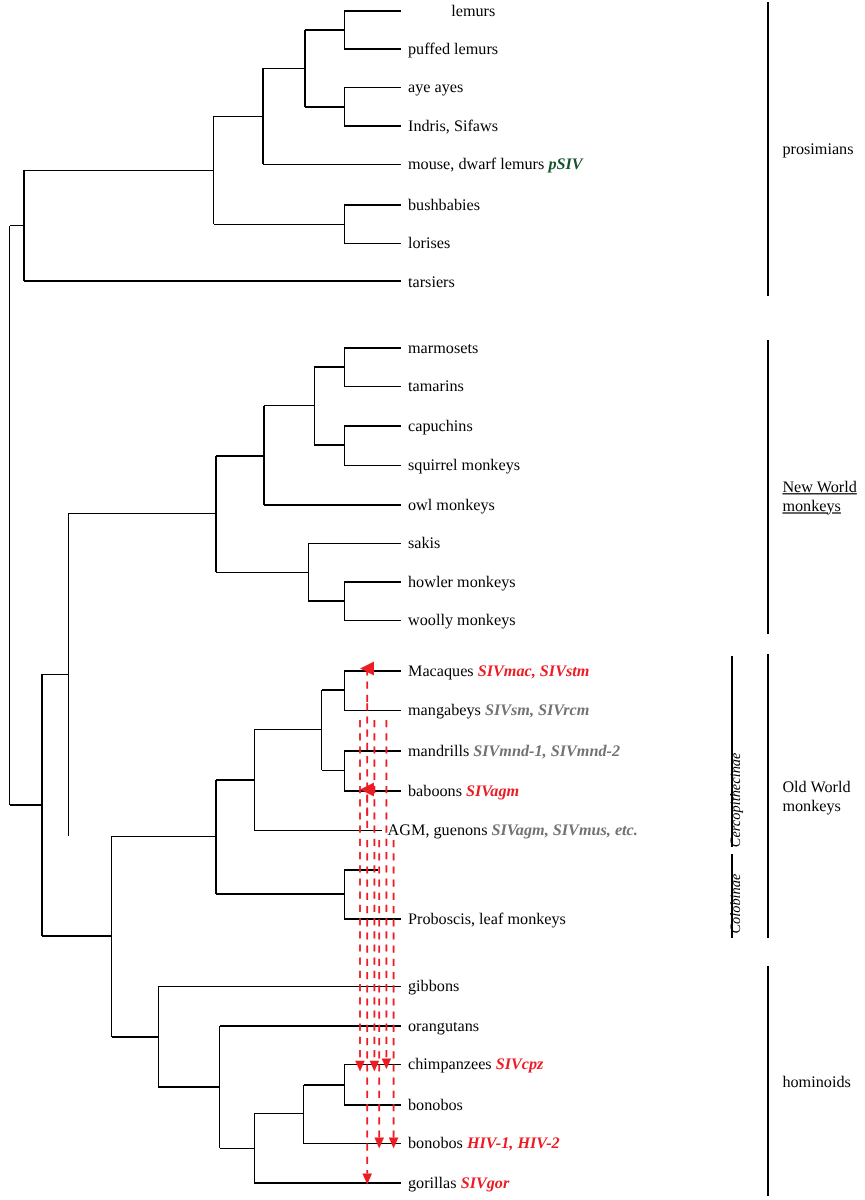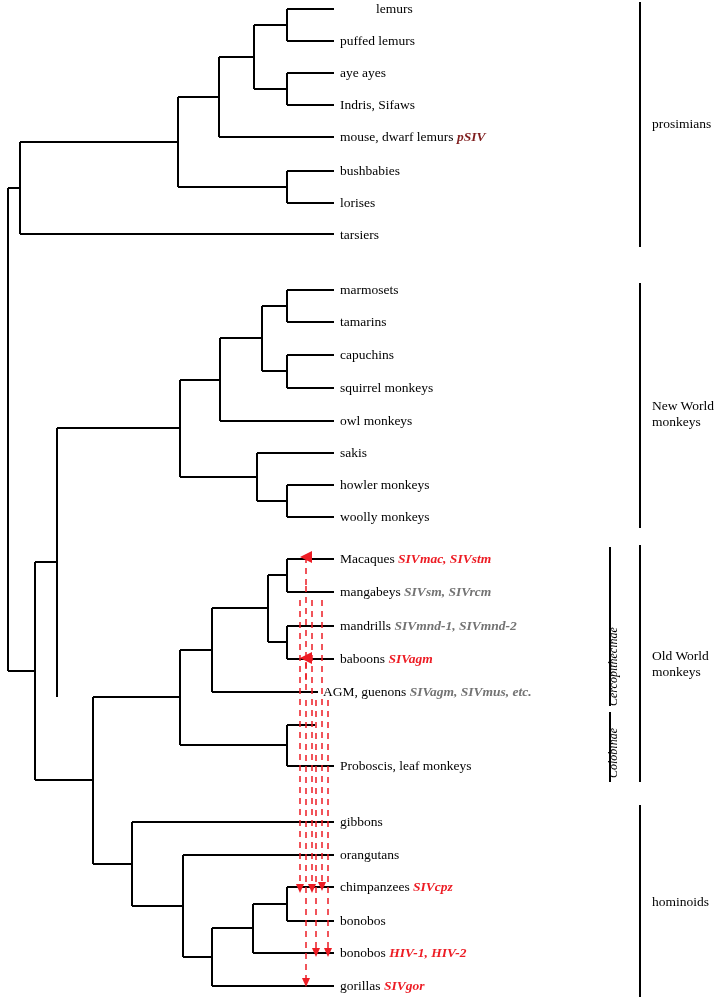--- a/index.html
+++ b/index.html
@@ -31,21 +31,21 @@
     line-height: 1;
     white-space: nowrap;
     color: #000;
   }
   .taxon .virus {
     font-style: italic;
     font-weight: bold;
   }
   .virus.green { color: #737373; }
   .virus.red { color: #ed1c24; }
-  .virus.blue { color: #7f1d1d; }
+  .virus.blue { color: #14532d; }
   .group-label {
     position: absolute;
     font-size: 13.5px;
     line-height: 1.15;
     color: #000;
     white-space: nowrap;
   }
   .subfam-label {
     position: absolute;
     font-size: 12px;
@@ -246,20 +246,20 @@
   <div class="taxon" style="left:340px; top:759px;"><span>Proboscis, leaf monkeys</span></div>
 
   <div class="taxon" style="left:340px; top:815px;"><span>gibbons</span></div>
   <div class="taxon" style="left:340px; top:848px;"><span>orangutans</span></div>
   <div class="taxon" style="left:340px; top:880px;"><span>chimpanzees</span> <span class="virus red">SIVcpz</span></div>
   <div class="taxon" style="left:340px; top:914px;"><span>bonobos</span></div>
   <div class="taxon" style="left:340px; top:946px;"><span>bonobos</span> <span class="virus red">HIV-1, HIV-2</span></div>
   <div class="taxon" style="left:340px; top:979px;"><span>gorillas</span> <span class="virus red">SIVgor</span></div>
 
   <div class="group-label" style="left:652px; top:116px;"><span>prosimians</span></div>
-  <div class="group-label" style="left:652px; top:398px;"><span>New World</span><br><span>monkeys</span></div>
+  <div class="group-label" style="left:652px; top:398px;text-decoration:underline;"><span>New World</span><br><span>monkeys</span></div>
   <div class="group-label" style="left:652px; top:648px;"><span>Old World</span><br><span>monkeys</span></div>
   <div class="group-label" style="left:652px; top:894px;"><span>hominoids</span></div>
 
   <div class="subfam-label" style="left:606px; top:706px; transform: rotate(-90deg);"><span>Cercopithecinae</span></div>
   <div class="subfam-label" style="left:606px; top:778px; transform: rotate(-90deg);"><span>Colobinae</span></div>
 
 </div>
 
 </body></html>

